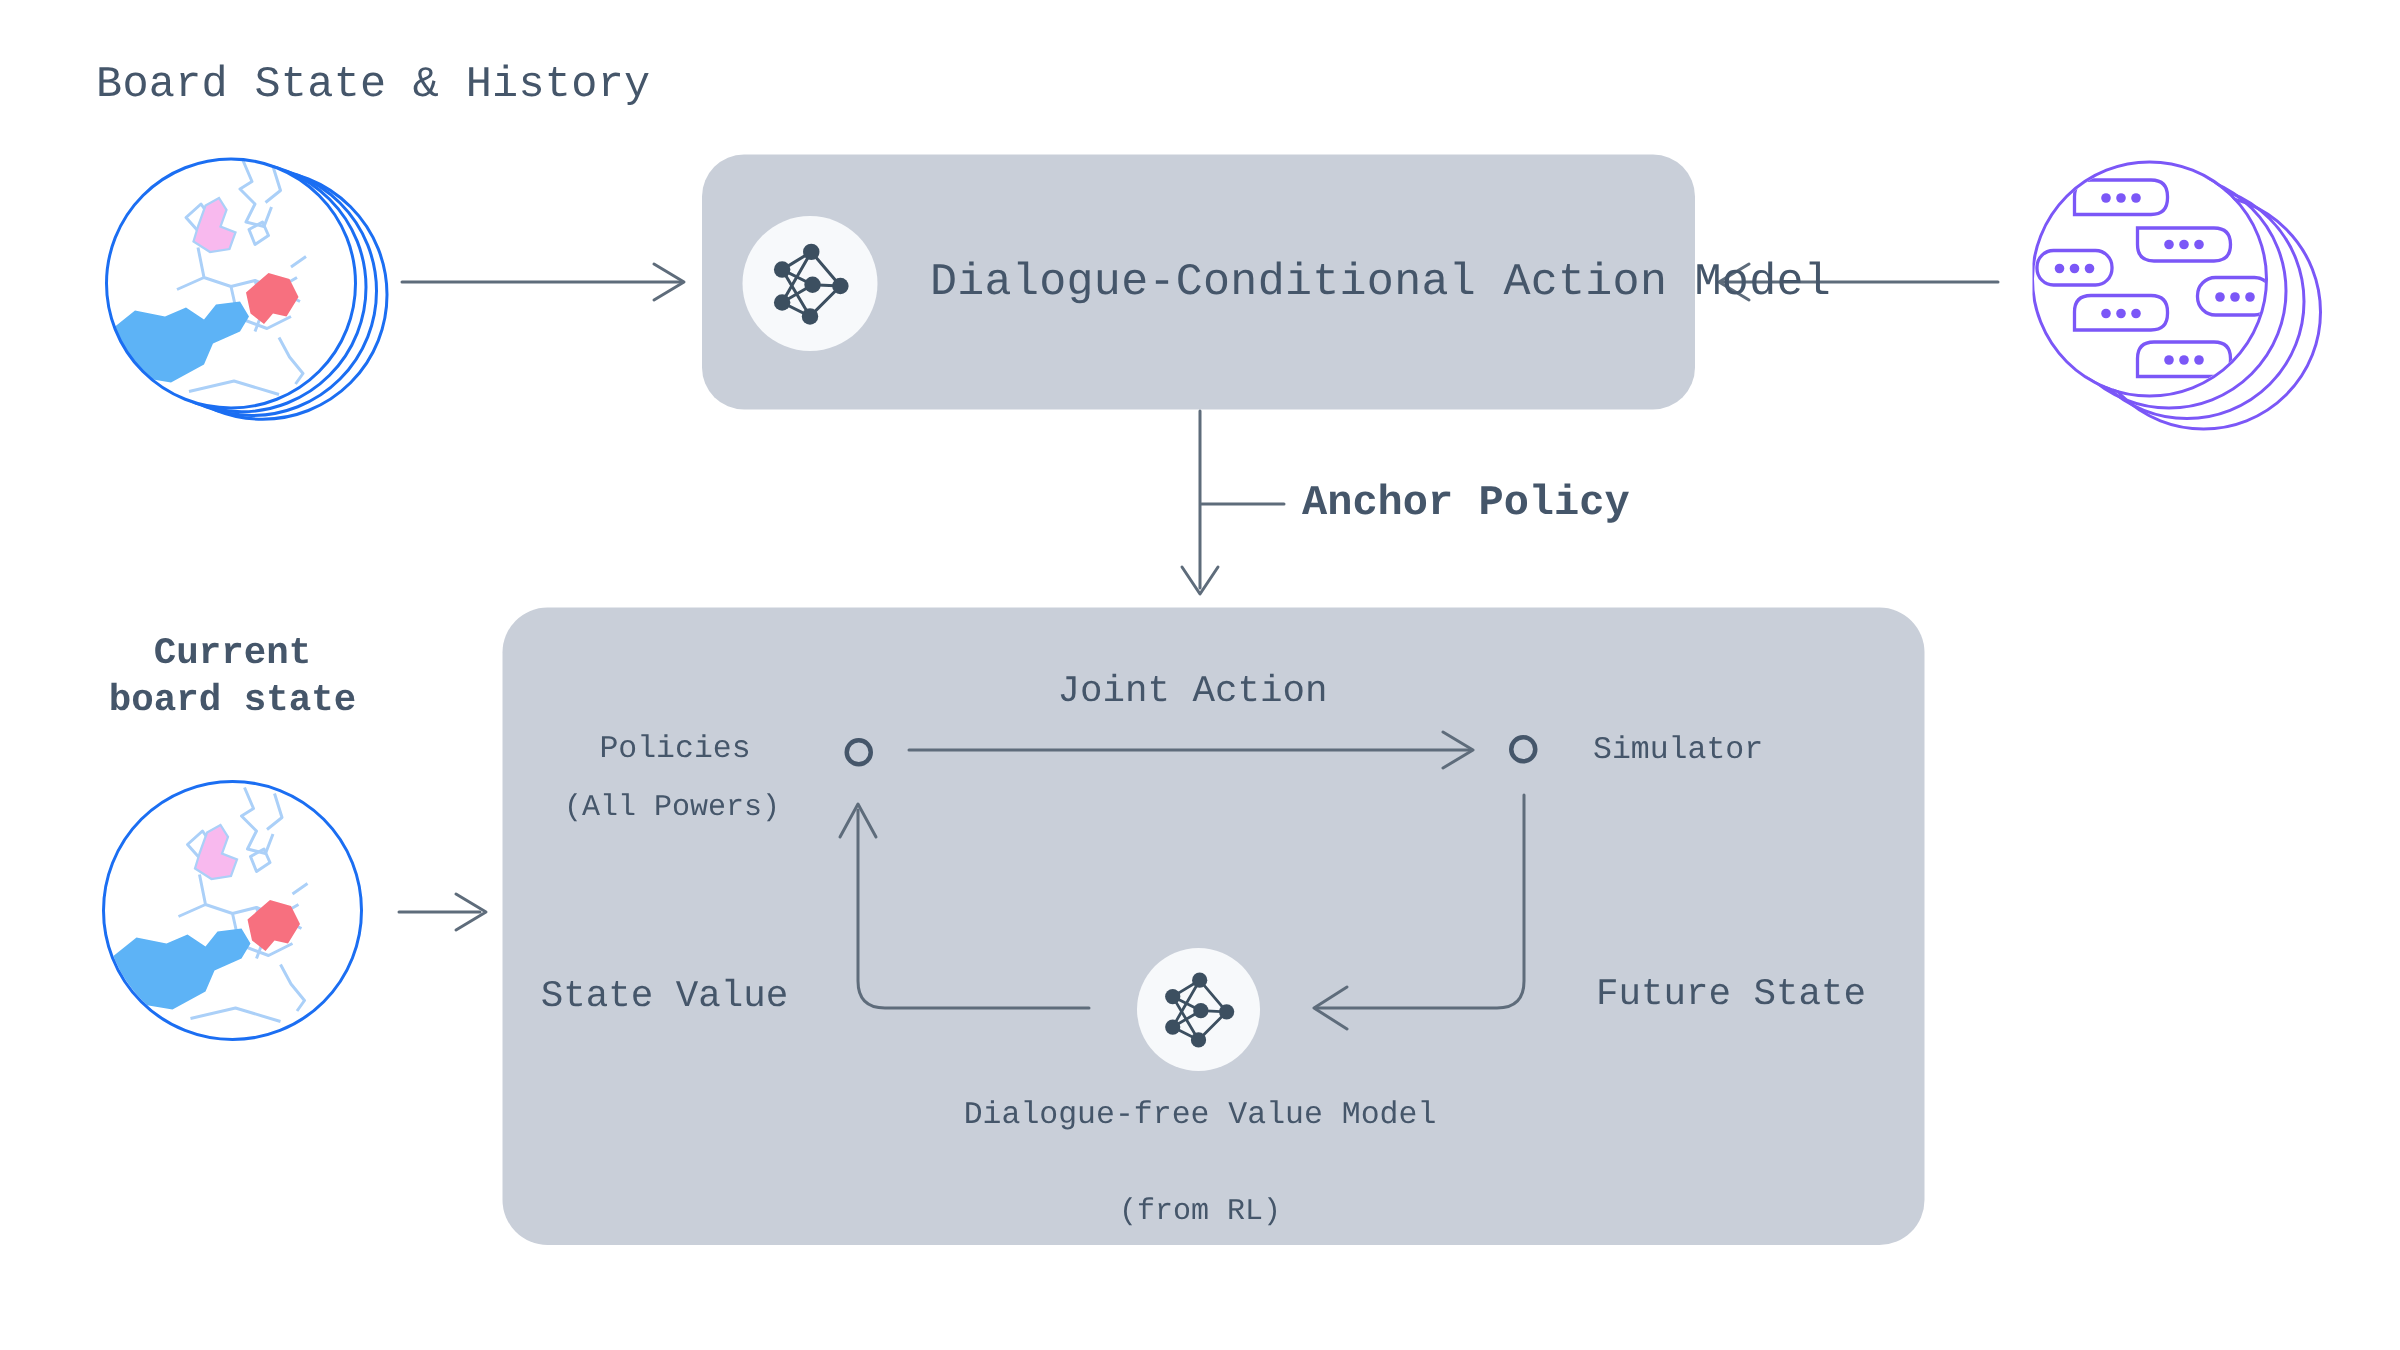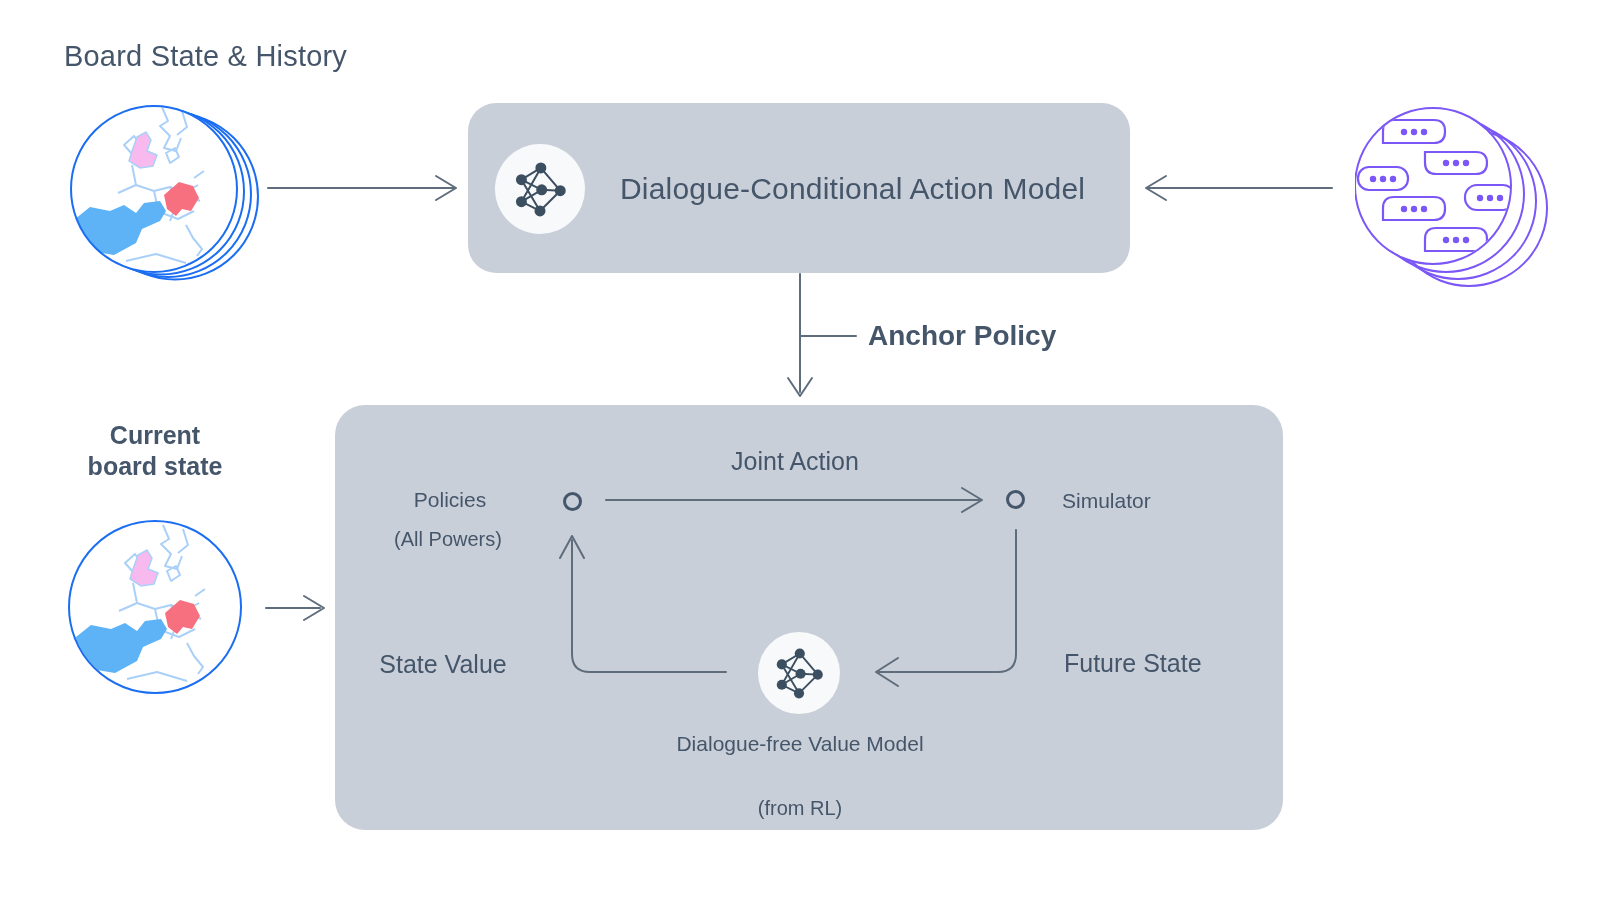--- a/index.html
+++ b/index.html
@@ -3,21 +3,21 @@
 <meta charset="utf-8">
 <style>
   :root{
     --ink:#45566a; --line:#5e6c7b; --box-bg:#c9cfd9; --icon-bg:#f7f9fb;
     --node:#3c4f60; --map-outline:#1b6ef2; --map-border:#abd0f8;
     --map-blue:#5db3f6; --map-pink:#f8b9ee; --map-red:#f7707f;
     --dialogue-purple:#7b57f7;
   }
   html,body{margin:0;padding:0;background:#fff;}
   .canvas{position:relative;width:1600px;height:900px;background:#fff;overflow:hidden;
-          font-family:Liberation Sans, sans-serif;color:var(--ink);}
+          font-family:Liberation Mono, monospace;color:var(--ink);}
   .abs{position:absolute;}
   .panel{position:absolute;background:var(--box-bg);border-radius:28px;z-index:1;}
   .overlay{position:absolute;left:0;top:0;z-index:2;pointer-events:none;}
   .z3{z-index:3;}
   .section-label{font-size:29px;font-weight:500;letter-spacing:.2px;white-space:nowrap;}
   .bold-label{font-size:25px;font-weight:700;text-align:center;line-height:31px;white-space:nowrap;}
   .box-title{font-size:30px;font-weight:400;letter-spacing:.2px;white-space:nowrap;}
   .big-label{font-size:21px;font-weight:500;white-space:nowrap;}
   .mid-label{font-size:25px;font-weight:400;white-space:nowrap;}
   .small-label{font-size:20px;font-weight:400;white-space:nowrap;}

